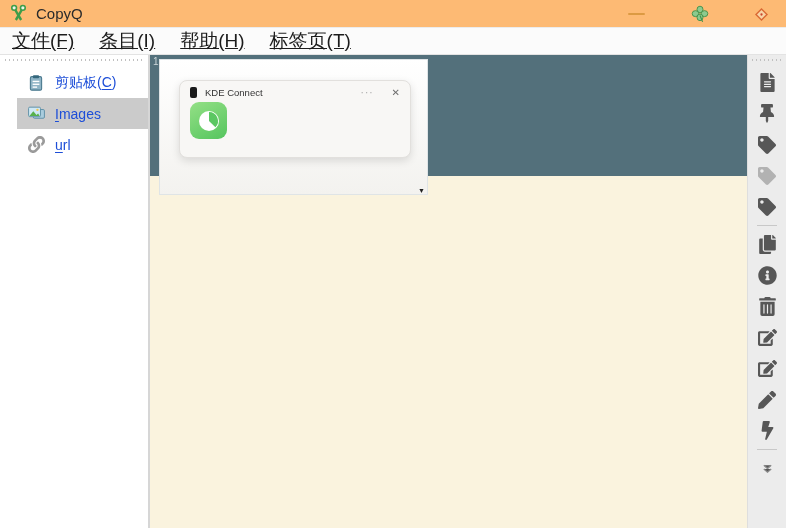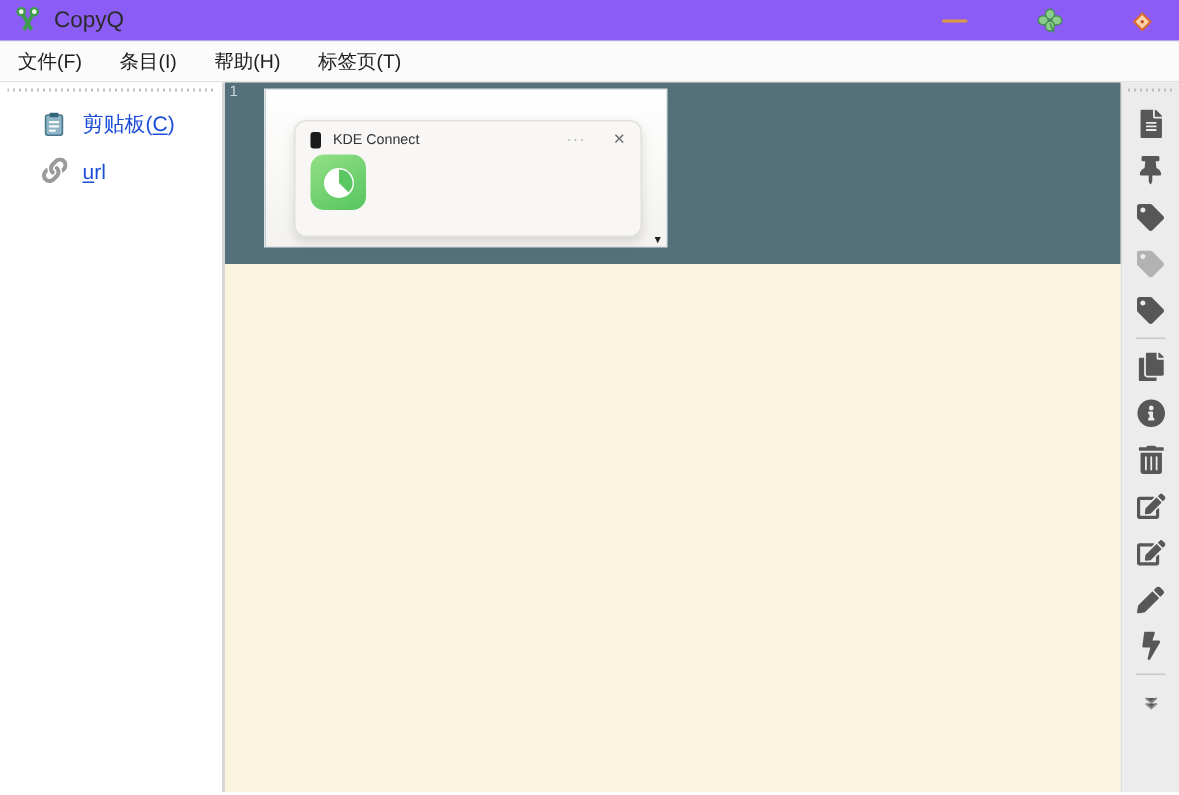--- a/index.html
+++ b/index.html
@@ -1,45 +1,45 @@
 <!DOCTYPE html>
 <html><head>
 <meta charset="utf-8">
 <style>
   * { margin:0; padding:0; box-sizing:border-box; }
   body { font-family:"Liberation Sans", sans-serif; background:#888; }
   .window { width:786px; height:530px; background:#fff; position:relative; overflow:hidden; }
 
   
-  .titlebar { height:28px; display:flex; align-items:center; background:#8b5cf6; padding-left:9px; position:relative; border-bottom:1px solid #ececec; }
+  .titlebar { height:28px; display:flex; align-items:center; background:#fdba74; padding-left:9px; position:relative; border-bottom:1px solid #ececec; }
   .title-text { font-size:15px; color:#2b2b2b; margin-left:8px; }
   .titlebar-controls { position:absolute; right:0; top:0; height:28px; display:flex; align-items:center; }
   .min-btn { width:17px; height:2px; background:#dc9a43; border-radius:1px; margin-right:46px; cursor:pointer; }
   .tray-ico { display:flex; align-items:center; }
   .clover { margin-right:44px; }
   .diamond { margin-right:16px; }
 
   
   .menubar { height:27px; display:flex; align-items:center; background:#fbfbfb; border-bottom:1px solid #e3e3e3; padding-left:2px; }
-  .menu-item { font-size:13px; color:#1c1c1c; padding:4px 10px; margin-right:5px; cursor:default; }
+  .menu-item { font-size:19px; color:#1c1c1c; padding:4px 10px; margin-right:5px; cursor:default;text-decoration:underline; }
 
   
   .content { display:flex; height:473px; }
 
   .sidebar { width:150px; background:#ffffff; border-right:2px solid #d6d6d6; padding-top:2px; }
   .handle-dots { height:2px; margin:2px 5px 6px; background-image:repeating-linear-gradient(90deg,#c0c0c0 0 1px,transparent 1px 4px); }
   .tab { height:31px; display:flex; align-items:center; gap:9px; padding-left:9px; margin-left:17px; font-size:14px; color:#1d4ed8; cursor:pointer; }
   .tab.selected { background:#cbcbcb; }
   .ticon { width:20px; height:20px; display:flex; align-items:center; justify-content:center; }
   .tab u { text-underline-offset:2px; }
 
   .main { flex:1; background:#faf3de; position:relative; }
   .item-row { height:121px; background:#53707b; position:relative; cursor:pointer; }
   .row-num { position:absolute; left:3px; top:1px; font-size:10px; color:#cdd7da; }
-  .thumb { position:absolute; left:26px; top:4px; width:269px; height:106px; background:linear-gradient(#ffffff,#f3f2ef); border:1px solid #dfe4e6; }
+  .thumb { position:absolute; left:9px; top:4px; width:269px; height:136px; background:linear-gradient(#ffffff,#f3f2ef); border:1px solid #dfe4e6; }
   .scroll-more { position:absolute; right:2px; bottom:0; font-size:7px; color:#222; }
 
   .toast { position:absolute; left:19px; top:20px; width:232px; height:78px; background:#f8f7f5; border:1px solid #e2e0dd; border-radius:8px; box-shadow:0 3px 8px rgba(0,0,0,.12); }
   .toast-header { display:flex; align-items:center; gap:8px; padding:6px 10px 2px; }
   .phone-glyph { width:7px; height:11px; background:#1a1a1a; border-radius:2px; }
   .toast-app { font-size:9.5px; color:#333; flex:1; }
   .toast-more { font-size:10px; color:#a8a8a8; margin-right:10px; letter-spacing:1px; }
   .toast-close { font-size:10px; color:#6e6e6e; }
   .toast-body { display:flex; gap:10px; padding:2px 10px; }
   .app-icon { width:37px; height:37px; border-radius:9px; background:linear-gradient(150deg,#94e086,#55c55e); display:flex; align-items:center; justify-content:center; flex:0 0 auto; }
@@ -111,20 +111,31 @@
             <rect x="4.5" y="3.5" width="15" height="18" rx="2" fill="#8fb4c6" stroke="#47778c" stroke-width="1.4"></rect>
             <rect x="8" y="1.5" width="8" height="4" rx="1" fill="#35677c"></rect>
             <rect x="7.5" y="9" width="9" height="1.8" fill="#fff"></rect>
             <rect x="7.5" y="12.8" width="9" height="1.8" fill="#fff"></rect>
             <rect x="7.5" y="16.6" width="6" height="1.8" fill="#fff"></rect>
           </svg>
         </span>
         <span><span>剪贴板(</span><u>C</u><span>)</span></span>
       </div>
 
+      <div class="tab selected">
+        <span class="ticon">
+          <svg width="19" height="19" viewBox="0 0 24 24">
+            <rect x="8" y="7" width="14" height="11" rx="1.5" fill="#a9ccdd" stroke="#5e8fa6" stroke-width="1.2"></rect>
+            <rect x="2" y="4" width="15" height="12" rx="1.5" fill="#cfe9f5" stroke="#5e8fa6" stroke-width="1.2"></rect>
+            <path d="M3 15 L8 9 L12 14 L14 12 L16 15 Z" fill="#58b14c"></path>
+            <circle cx="13.2" cy="7.4" r="1.5" fill="#f3c64e"></circle>
+          </svg>
+        </span>
+        <span><span></span><u>I</u><span>mages</span></span>
+      </div>
 
       <div class="tab">
         <span class="ticon">
           <svg width="17" height="17" viewBox="0 0 512 512">
             <path fill="#9a9a9a" d="M326.612 185.391c59.747 59.809 58.927 155.698.36 214.59-.11.12-.24.25-.36.37l-67.2 67.2c-59.27 59.27-155.699 59.262-214.96 0-59.27-59.26-59.27-155.7 0-214.96l37.106-37.106c9.84-9.84 26.786-3.3 27.294 10.606.648 17.722 3.826 35.527 9.69 52.721 1.986 5.822.567 12.262-3.783 16.612l-13.087 13.087c-28.026 28.026-28.905 73.66-1.155 101.96 28.024 28.579 74.086 28.749 102.325.51l67.2-67.19c28.191-28.191 28.073-73.757 0-101.83-3.701-3.694-7.429-6.564-10.341-8.569a16.037 16.037 0 0 1-6.947-12.606c-.396-10.567 3.348-21.456 11.698-29.806l21.054-21.055c5.521-5.521 14.182-6.199 20.584-1.731a152.482 152.482 0 0 1 20.522 17.197zM467.547 44.449c-59.261-59.262-155.69-59.27-214.96 0l-67.2 67.2c-.12.12-.25.25-.36.37-58.566 58.892-59.387 154.781.36 214.59a152.454 152.454 0 0 0 20.521 17.196c6.402 4.468 15.064 3.789 20.584-1.731l21.054-21.055c8.35-8.35 12.094-19.239 11.698-29.806a16.037 16.037 0 0 0-6.947-12.606c-2.912-2.005-6.64-4.875-10.341-8.569-28.073-28.073-28.191-73.639 0-101.83l67.2-67.19c28.239-28.239 74.3-28.069 102.325.51 27.75 28.3 26.872 73.934-1.155 101.96l-13.087 13.087c-4.35 4.35-5.769 10.79-3.783 16.612 5.864 17.194 9.042 34.999 9.69 52.721.509 13.906 17.454 20.446 27.294 10.606l37.106-37.106c59.271-59.259 59.271-155.699.001-214.959z"></path>
           </svg>
         </span>
         <span><span></span><u>u</u><span>rl</span></span>
       </div>
     </div>

